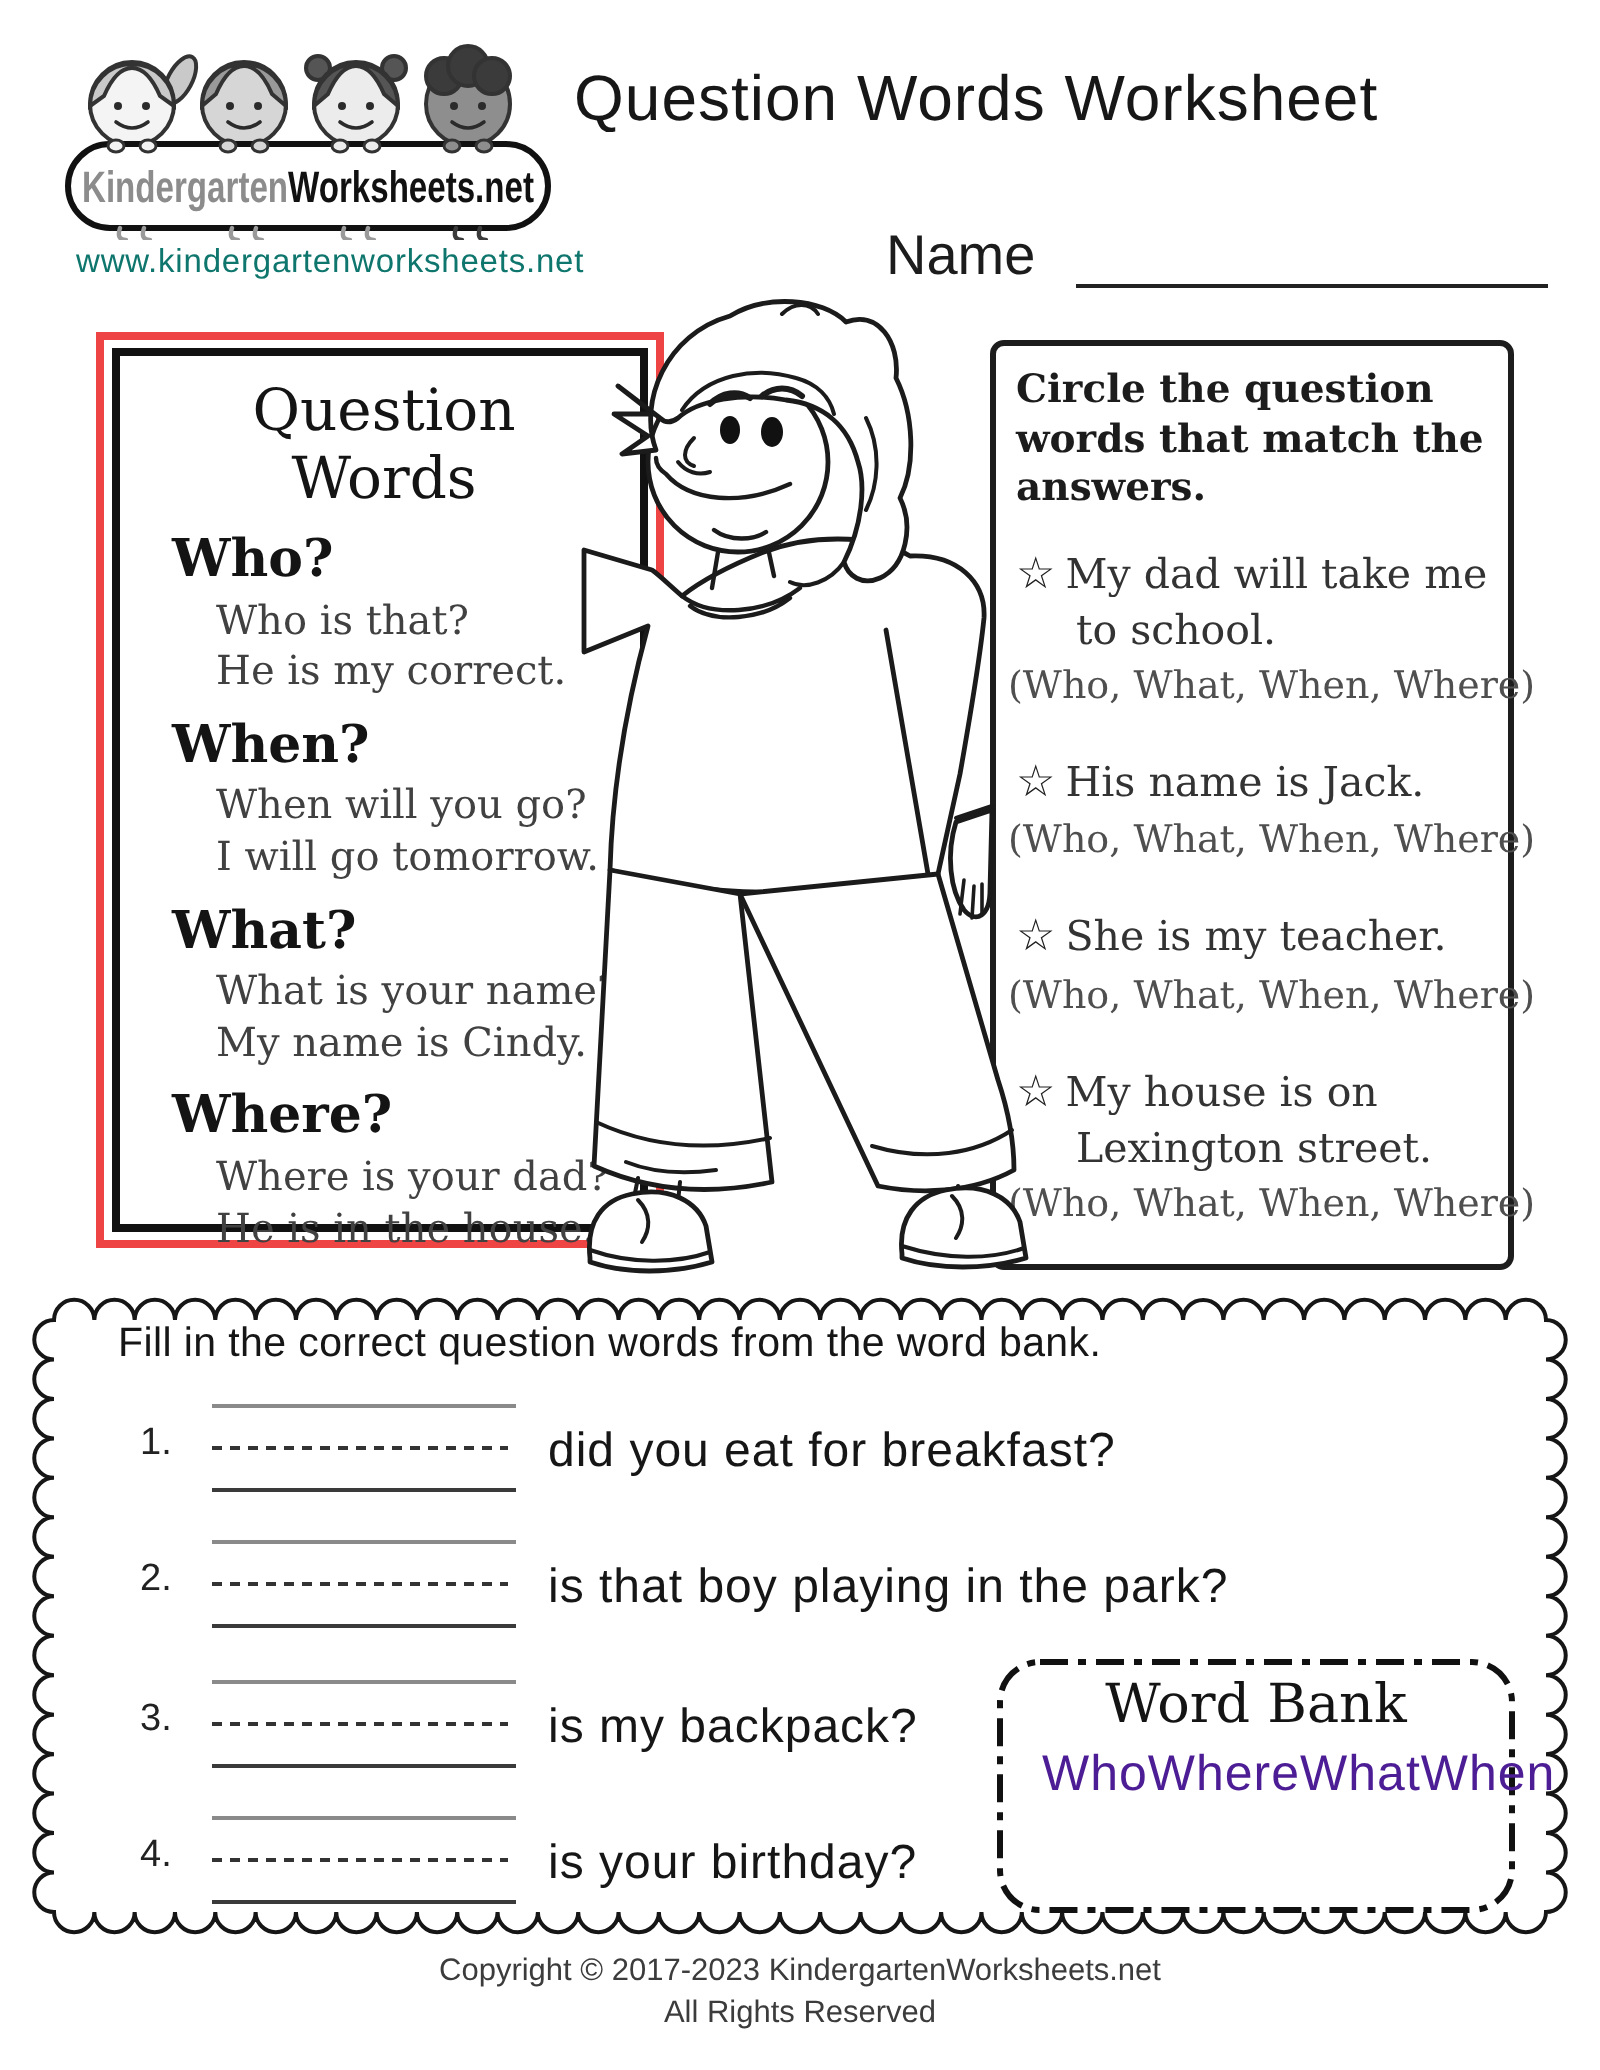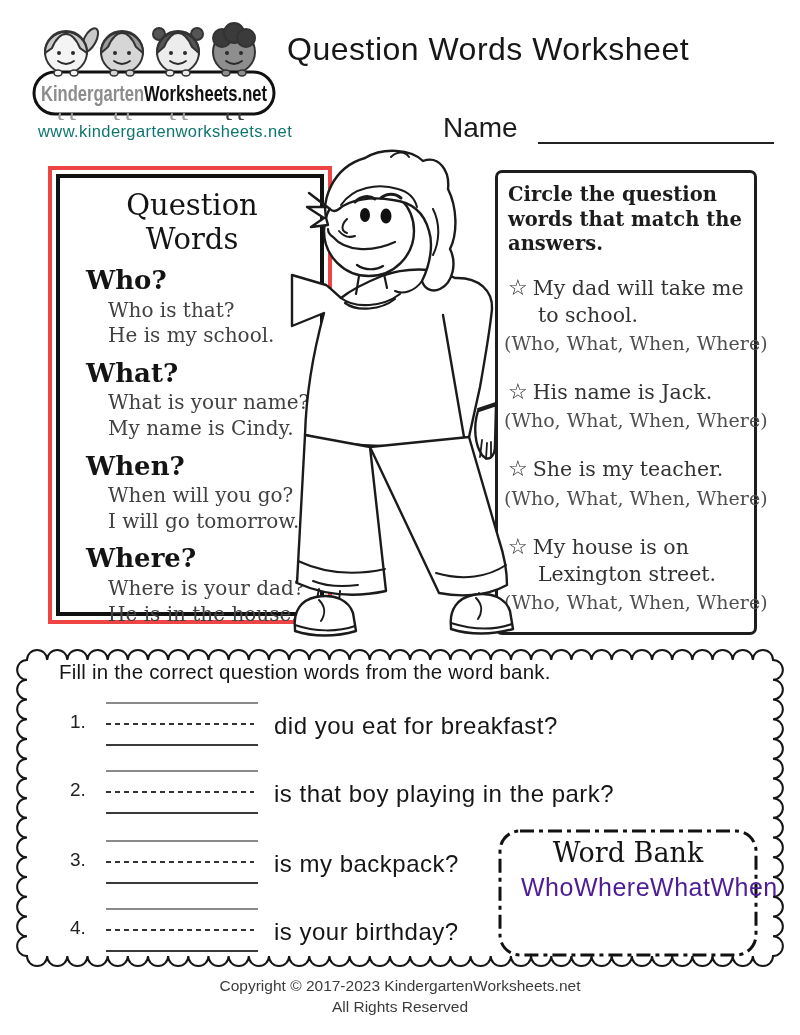--- a/index.html
+++ b/index.html
@@ -131,31 +131,31 @@
     <span class="name-line"></span>
   </div>
 
   <div class="ref-box">
     <div class="ref-inner">
       <div class="ref-title serif">Question Words</div>
 
       <div class="ref-entry">
         <div class="ref-word serif">Who?</div>
         <div class="ref-line serif">Who is that?</div>
-        <div class="ref-line serif">He is my school.</div>
+        <div class="ref-line serif">He is my correct.</div>
+      </div>
+      <div class="ref-entry">
+        <div class="ref-word serif">When?</div>
+        <div class="ref-line serif">When will you go?</div>
+        <div class="ref-line serif">I will go tomorrow.</div>
       </div>
       <div class="ref-entry">
         <div class="ref-word serif">What?</div>
         <div class="ref-line serif">What is your name?</div>
         <div class="ref-line serif">My name is Cindy.</div>
-      </div>
-      <div class="ref-entry">
-        <div class="ref-word serif">When?</div>
-        <div class="ref-line serif">When will you go?</div>
-        <div class="ref-line serif">I will go tomorrow.</div>
       </div>
       <div class="ref-entry">
         <div class="ref-word serif">Where?</div>
         <div class="ref-line serif">Where is your dad?</div>
         <div class="ref-line serif">He is in the house.</div>
       </div>
     </div>
   </div>
 
   <svg class="boy-svg" width="250" height="510" viewBox="0 0 250 510" stroke="#1b1b1b" stroke-width="2.4" stroke-linecap="round" stroke-linejoin="round" fill="none">

